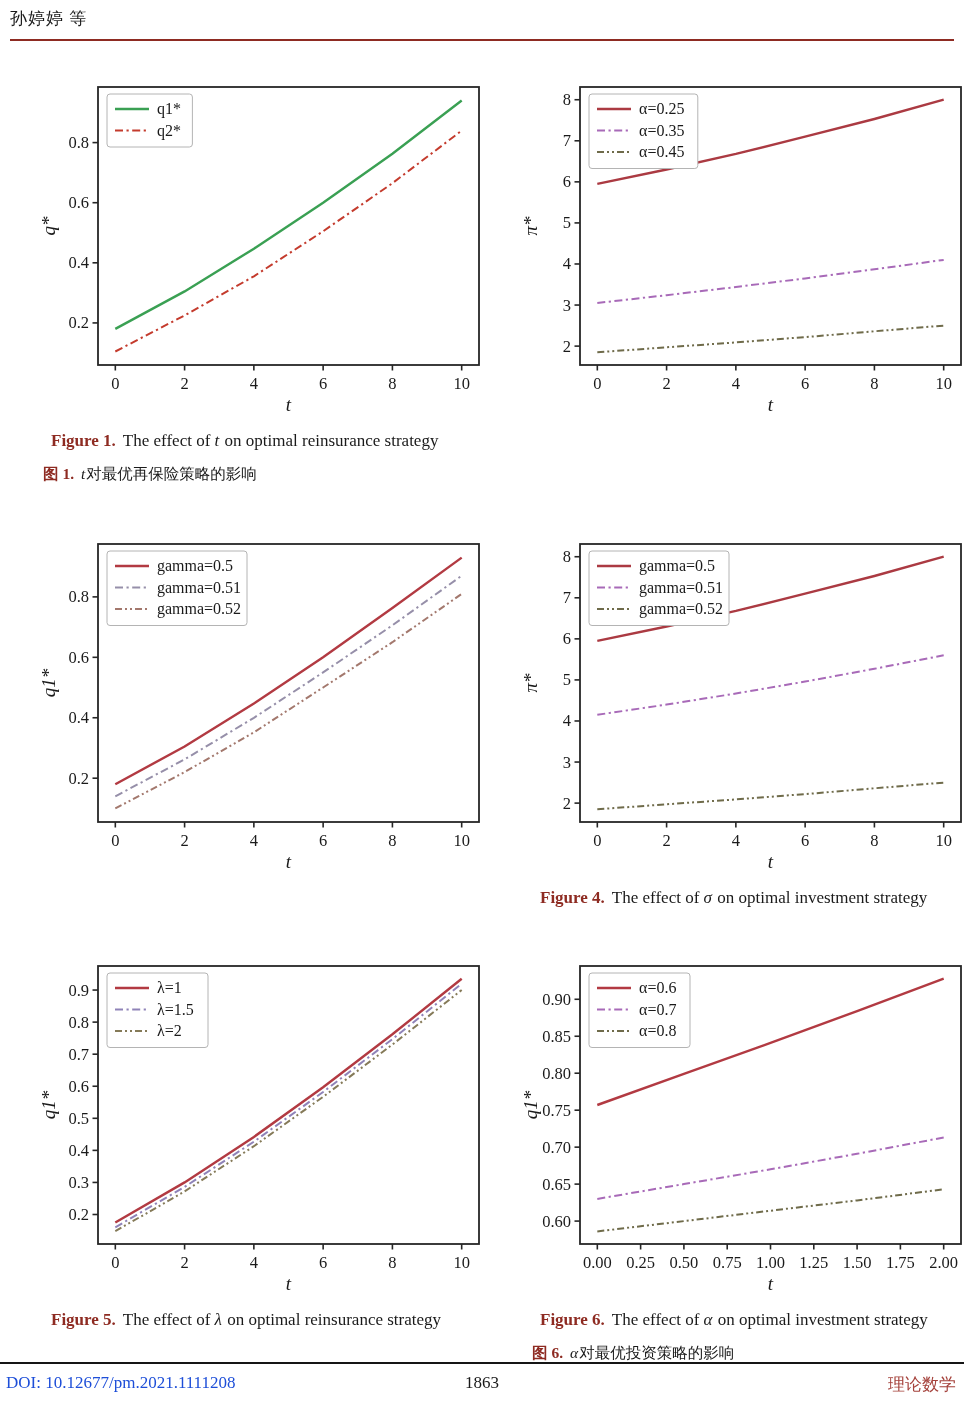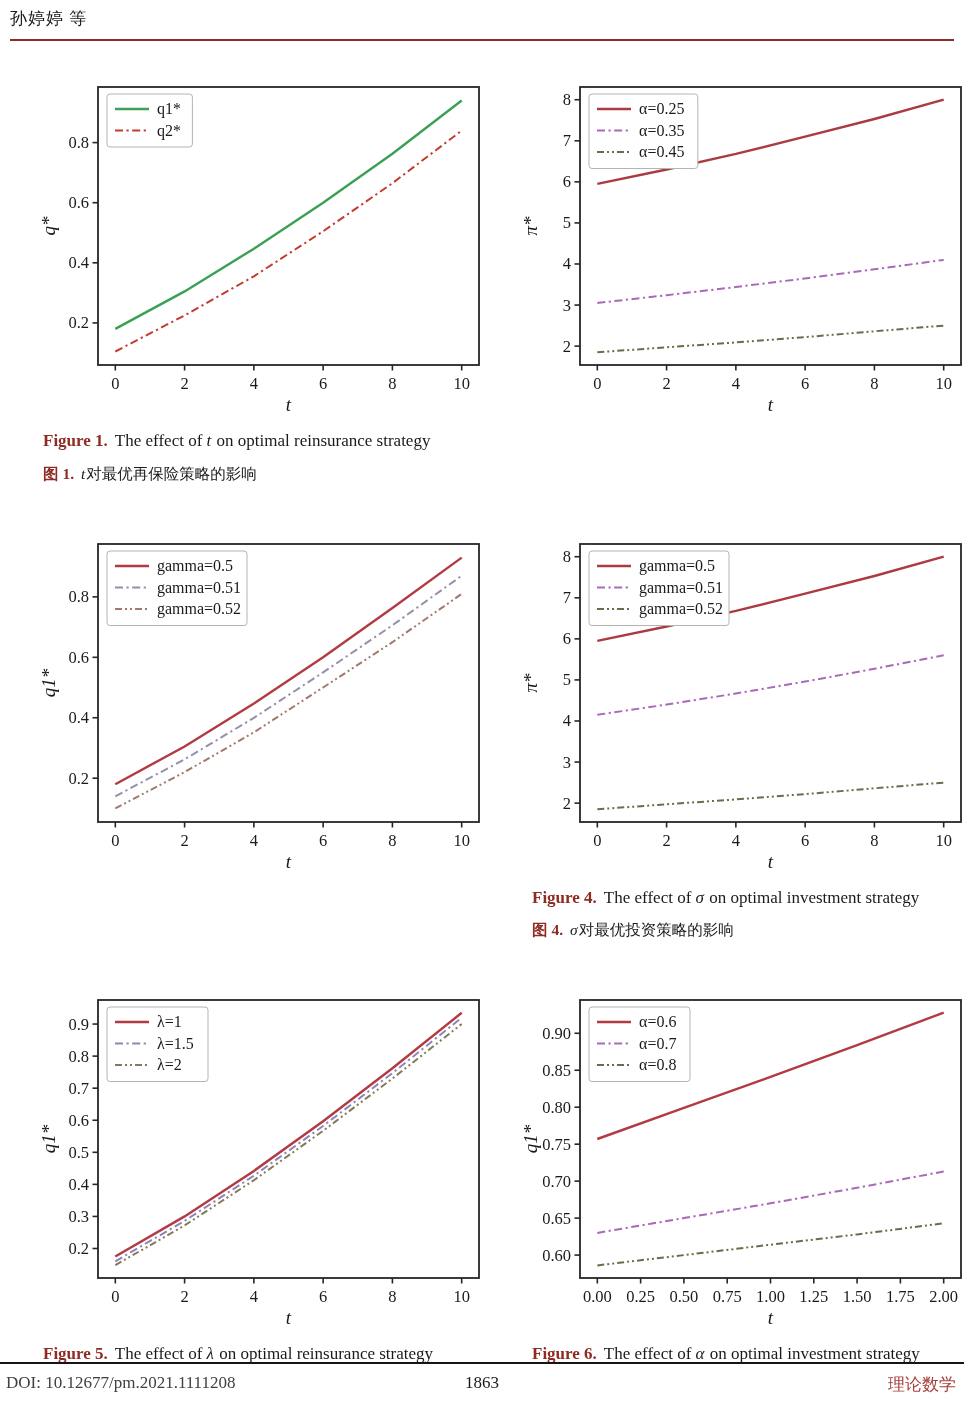--- a/index.html
+++ b/index.html
@@ -10,36 +10,36 @@
   .page-header{padding:7px 10px 0 10px;}
   .running-author{text-align:left;font-size:17px;letter-spacing:1px;height:26px;}
   .header-rule{height:0;border-top:2px solid #8e2b22;margin-top:6px;}
 
   
   .figures-grid{display:grid;grid-template-columns:482px 482px;padding-top:20px;}
   .fig-block{margin-bottom:30px;}
   .chart{display:block;margin:0 auto;}
 
   figcaption{display:block;}
-  .cap-en{margin:12px 0 0 0;padding-left:3px;font-size:17px;line-height:1.45;white-space:nowrap;}
+  .cap-en{margin:12px 0 0 8px;padding-left:3px;font-size:17px;line-height:1.45;white-space:nowrap;}
   .cap-zh{margin:6px 0 0 0;padding-left:3px;font-size:15.5px;line-height:1.8;white-space:nowrap;}
   .col-right .cap-en,.col-right .cap-zh{padding-left:10px;}
   .cap-label{color:#8e2b22;font-weight:bold;margin-right:7px;}
   .cap-var{font-style:italic;margin-right:1px;}
 
   
   .tick-label{font-family:"Liberation Serif","DejaVu Serif",serif;font-size:16.5px;fill:#1a1a1a;}
   .axis-label{font-family:"Liberation Serif","DejaVu Serif",serif;font-size:19px;font-style:italic;fill:#1a1a1a;}
   .legend-label{font-family:"Liberation Serif","DejaVu Serif",serif;font-size:16px;fill:#1a1a1a;}
 
   
   .page-footer{position:absolute;left:0;right:0;bottom:0;height:52px;}
   .footer-rule{border-top:2px solid #151515;margin:0;}
   .footer-row{position:relative;padding:9px 8px 0 6px;font-size:17px;}
-  .footer-doi{color:#404040;}
+  .footer-doi{color:#1d4ed8;}
   .footer-page{position:absolute;left:0;right:0;text-align:center;color:#1a1a1a;}
   .footer-journal{position:absolute;right:8px;top:9px;color:#a5423c;}
 </style>
 </head>
 <body>
 
 <header class="page-header">
   <div class="running-author">孙婷婷  等</div>
   <div class="header-rule"></div>
 </header>
@@ -204,21 +204,20 @@
         <rect x="67" y="17" width="140" height="74.5" fill="#ffffff" stroke="#b4b4b4" stroke-width="1" rx="3"></rect>
         <line x1="75" y1="32" x2="109" y2="32" stroke="#ab3a42" stroke-width="2.6"></line>
         <text x="117" y="37" class="legend-label">gamma=0.5</text>
         <line x1="75" y1="53.5" x2="109" y2="53.5" stroke="#a86ab8" stroke-width="2.1" stroke-dasharray="8 3.5 2.2 3.5"></line>
         <text x="117" y="58.5" class="legend-label">gamma=0.51</text>
         <line x1="75" y1="75" x2="109" y2="75" stroke="#6f6b4a" stroke-width="2.1" stroke-dasharray="7 3 2 3 2 3"></line>
         <text x="117" y="80" class="legend-label">gamma=0.52</text>
       </svg>
     <figcaption>
       <p class="cap-en"><span class="cap-label">Figure 4.</span><span>The effect of </span><i class="cap-var">σ</i><span> on optimal investment strategy</span></p>
-      <p class="cap-zh"><span class="cap-label">图 4.</span><i class="cap-var">σ</i><span>对最优投资策略的影响</span></p>
     </figcaption>
   </figure>
 
   <figure class="fig-block col-left">
     <svg class="chart" width="452" height="340">
         <path d="M75.3 266.5 L144.6 226.4 L213.9 180.9 L283.1 131.2 L352.4 78.3 L421.7 22.8" fill="none" stroke="#b23a42" stroke-width="2.4" stroke-linecap="butt"></path>
         <path d="M75.3 271.3 L144.6 230.9 L213.9 185.7 L283.1 136.0 L352.4 83.1 L421.7 27.6" fill="none" stroke="#8f83b8" stroke-width="2" stroke-linecap="butt" stroke-dasharray="8 3.5 2.2 3.5"></path>
         <path d="M75.3 275.2 L144.6 235.4 L213.9 190.2 L283.1 140.8 L352.4 88.6 L421.7 34.0" fill="none" stroke="#857a58" stroke-width="2" stroke-linecap="butt" stroke-dasharray="7 3 2 3 2 3"></path>
         <rect x="58" y="10" width="381" height="278" fill="none" stroke="#262626" stroke-width="1.8"></rect>
         <line x1="75.31818181818181" y1="288" x2="75.31818181818181" y2="293.5" stroke="#262626" stroke-width="1.6"></line>
@@ -307,20 +306,21 @@
         <rect x="67" y="17" width="101" height="74.5" fill="#ffffff" stroke="#b4b4b4" stroke-width="1" rx="3"></rect>
         <line x1="75" y1="32" x2="109" y2="32" stroke="#b23a42" stroke-width="2.6"></line>
         <text x="117" y="37" class="legend-label">α=0.6</text>
         <line x1="75" y1="53.5" x2="109" y2="53.5" stroke="#a86ab8" stroke-width="2.1" stroke-dasharray="8 3.5 2.2 3.5"></line>
         <text x="117" y="58.5" class="legend-label">α=0.7</text>
         <line x1="75" y1="75" x2="109" y2="75" stroke="#6f6b4a" stroke-width="2.1" stroke-dasharray="7 3 2 3 2 3"></line>
         <text x="117" y="80" class="legend-label">α=0.8</text>
       </svg>
     <figcaption>
       <p class="cap-en"><span class="cap-label">Figure 6.</span><span>The effect of </span><i class="cap-var">α</i><span> on optimal investment strategy</span></p>
+      <p class="cap-zh"><span class="cap-label">图 6.</span><i class="cap-var">α</i><span>对最优投资策略的影响</span></p>
     </figcaption>
   </figure>
 
 </main>
 
 <footer class="page-footer">
   <div class="footer-rule"></div>
   <div class="footer-row">
     <span class="footer-page">1863</span>
     <span class="footer-doi">DOI: 10.12677/pm.2021.1111208</span>

